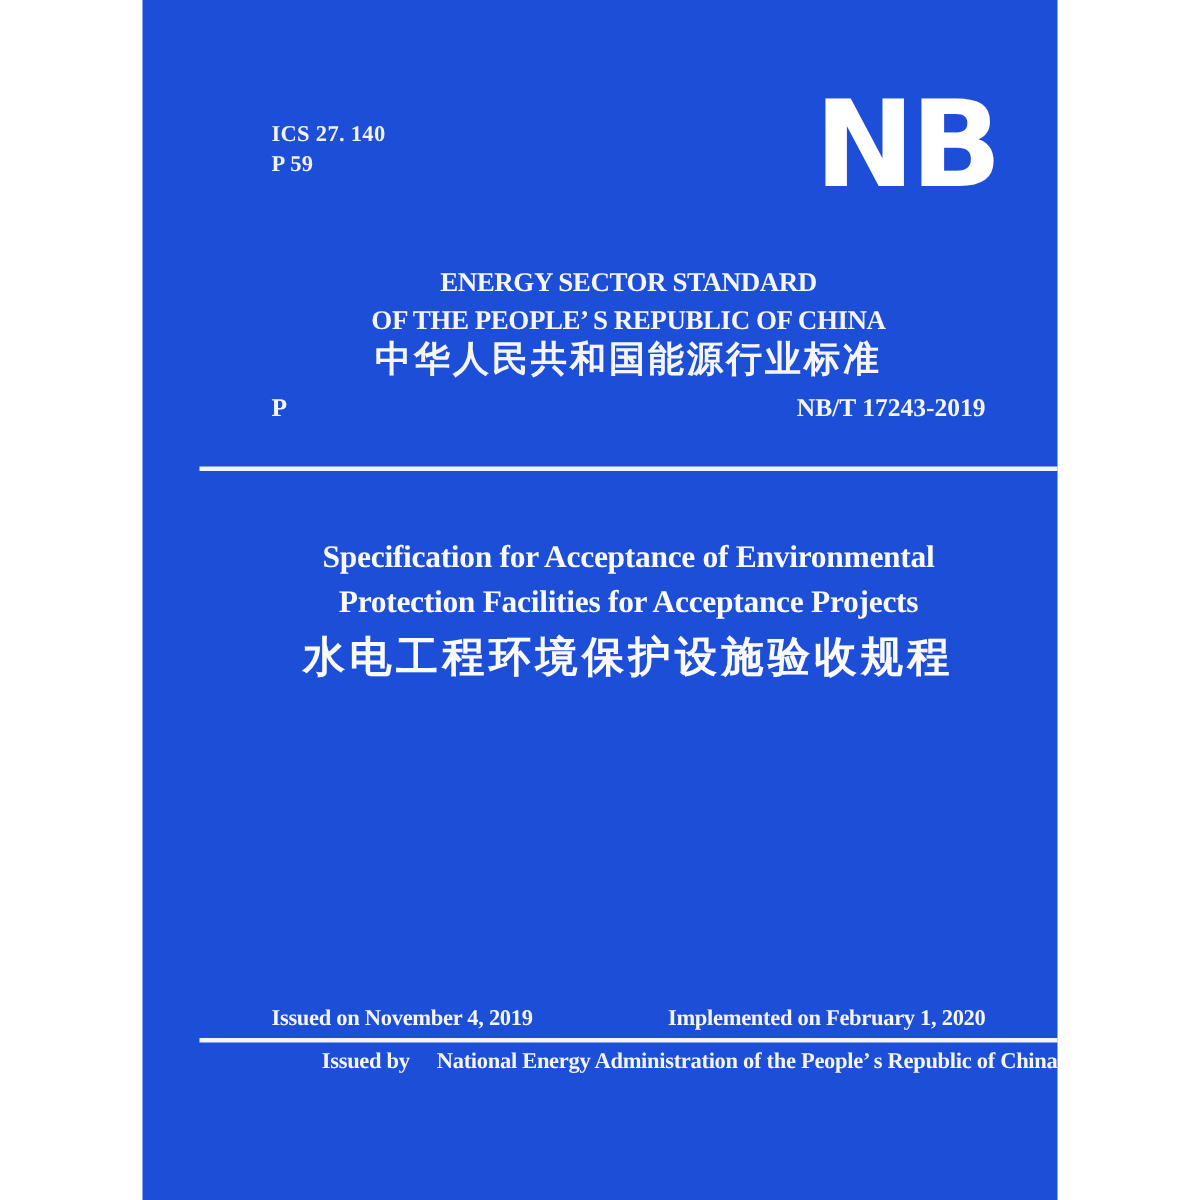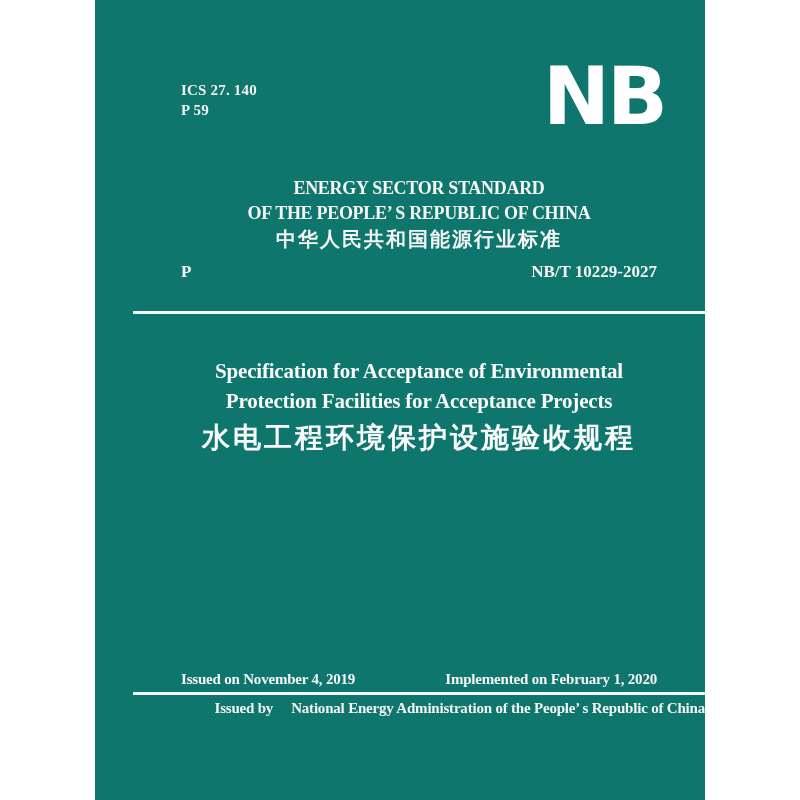--- a/index.html
+++ b/index.html
@@ -16,21 +16,21 @@
     width: 800px;
     height: 800px;
     background: #ffffff;
   }
   .cover {
     position: absolute;
     left: 95px;
     top: 0;
     width: 610px;
     height: 800px;
-    background: #0f766e;
+    background: #1d4ed8;
   }
   .content {
     position: absolute;
     left: 38px;
     right: 0;
     top: 0;
     bottom: 0;
   }
 
   
@@ -68,21 +68,21 @@
     color: #f5f5f5;
   }
   .org-line-en {
     font-size: 18px;
     font-weight: bold;
     line-height: 25px;
     letter-spacing: -0.3px;
   }
   .org-line-cn {
     font-family: "DejaVu Sans", "Liberation Sans", sans-serif;
-    font-size: 20px;
+    font-size: 24px;
     font-weight: bold;
     line-height: 26px;
     letter-spacing: 2px;
     text-align: center;
   }
 
   
   .num-row {
     position: absolute;
     left: 0;
@@ -183,21 +183,21 @@
       <div class="nb-logo">NB</div>
 
       <div class="org-block">
         <div class="org-line-en">ENERGY SECTOR STANDARD</div>
         <div class="org-line-en">OF THE PEOPLE’ S REPUBLIC OF CHINA</div>
         <div class="org-line-cn">中华人民共和国能源行业标准</div>
       </div>
 
       <div class="num-row">
         <span>P</span>
-        <span>NB/T 10229-2027</span>
+        <span>NB/T 17243-2019</span>
       </div>
 
       <div class="rule rule-top"></div>
 
       <div class="title-block">
         <div class="title-en">Specification for Acceptance of Environmental</div>
         <div class="title-en">Protection Facilities for Acceptance Projects</div>
         <div class="title-cn">水电工程环境保护设施验收规程</div>
       </div>
 

